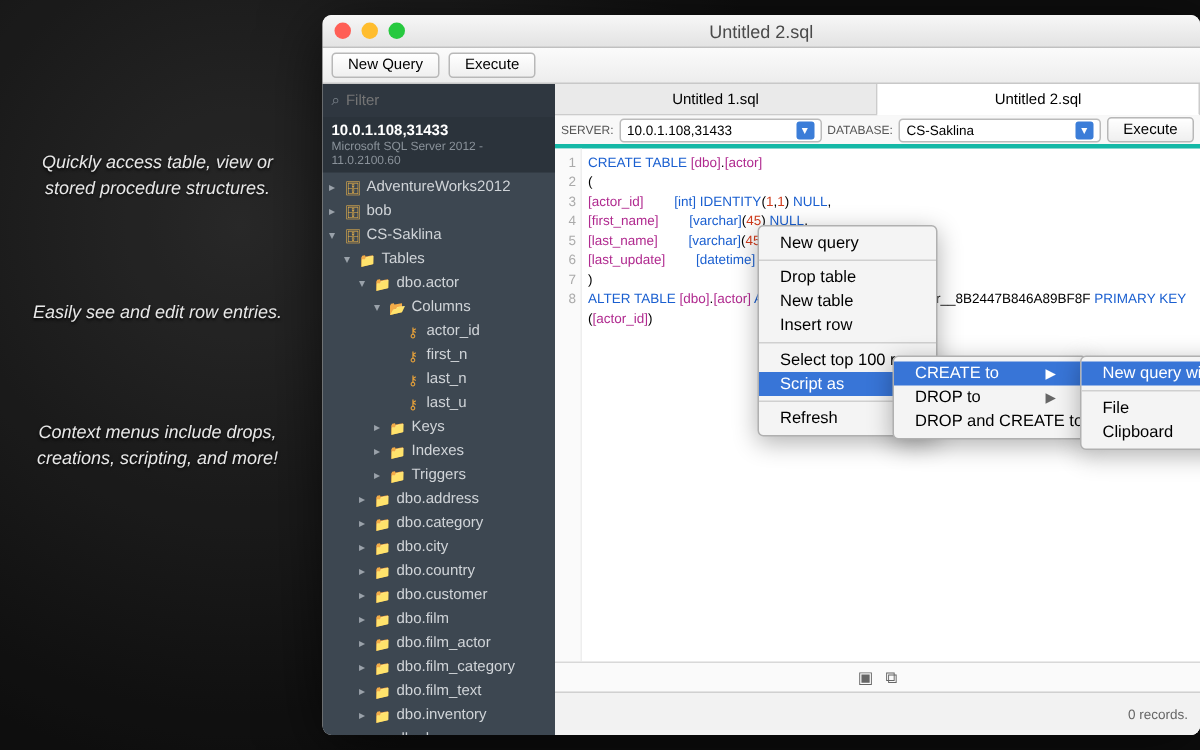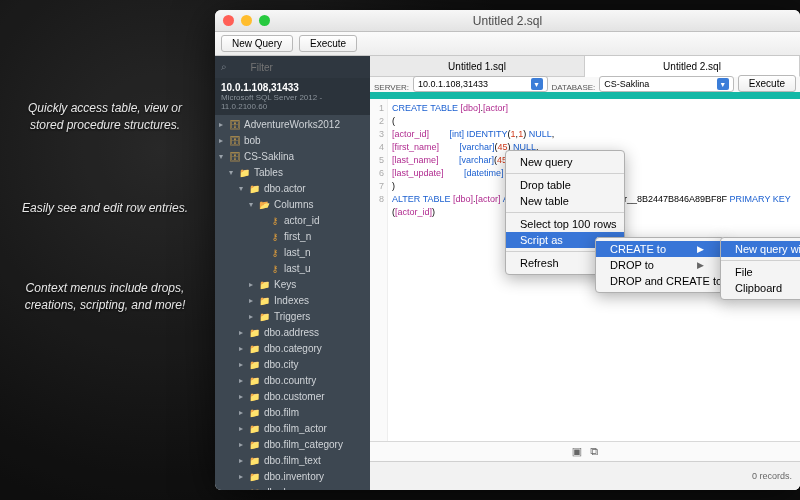--- a/index.html
+++ b/index.html
@@ -13,35 +13,35 @@
 .titlebar { height: 22px; background: linear-gradient(#f7f7f7, #e3e3e3); border-bottom: 1px solid #c0c0c0; display: flex; align-items: center; position: relative; }
 .tlights { position: absolute; left: 8px; display: flex; gap: 7px; }
 .tl { width: 11px; height: 11px; border-radius: 50%; }
 .tl.red { background: #ff5f56; } .tl.yellow { background: #ffbd2e; } .tl.green { background: #27c93f; }
 .title { flex: 1; text-align: center; font-size: 12px; color: #4a4a4a; }
 .toolbar { height: 24px; background: linear-gradient(#fbfbfb, #ededed); border-bottom: 1px solid #c8c8c8; display: flex; align-items: center; padding: 0 6px; gap: 6px; }
 .btn { font-size: 10px; padding: 2px 10px; background: linear-gradient(#fff,#efefef); border: 1px solid #b8b8b8; border-radius: 3px; cursor: pointer; }
 .body { flex: 1; display: flex; min-height: 0; }
 .sidebar { width: 155px; background: #3d4751; color: #d0d4d8; font-size: 10px; overflow: hidden; display: flex; flex-direction: column; }
 .search { height: 22px; background: #2f3740; display: flex; align-items: center; padding: 0 6px; gap: 4px; color: #7a828a; }
-.search input { flex: 1; background: transparent; border: none; color: #d0d4d8; font-size: 10px; outline: none; margin-left: 20px; }
+.search input { flex: 1; background: transparent; border: none; color: #d0d4d8; font-size: 10px; outline: none; }
 .serverhdr { background: #2b333b; padding: 4px 6px; }
 .serverhdr .line1 { font-size: 10px; font-weight: bold; color: #fff; }
 .serverhdr .line2 { font-size: 8px; color: #8a929a; }
 .tree { flex: 1; overflow-y: auto; padding: 2px 0; }
 .tree::-webkit-scrollbar { width: 8px; } .tree::-webkit-scrollbar-thumb { background: #5a6470; border-radius: 4px; }
 .node { display: flex; align-items: center; padding: 1px 4px; white-space: nowrap; cursor: default; line-height: 14px; }
 .node .arr { width: 10px; font-size: 8px; color: #9aa2aa; }
 .node .ico { width: 12px; margin-right: 3px; text-align: center; font-size: 9px; }
 .db-ico { color: #f2b84b; } .fold-ico { color: #6fa8d8; } .col-ico { color: #e8a23a; }
 .main { flex: 1; background: #fff; display: flex; flex-direction: column; min-width: 0; }
 .tabs { height: 21px; display: flex; background: #e5e5e5; border-bottom: 1px solid #ccc; font-size: 10px; }
 .tab { flex: 1; display: flex; align-items: center; justify-content: center; border-right: 1px solid #ccc; background: #eaeaea; cursor: pointer; }
 .tab.active { background: #fff; border-bottom: 1px solid #fff; margin-bottom: -1px; }
-.connbar { height: 22px; background: #f8f8f8; border-bottom: 7px solid #14b8a6; display: flex; align-items: flex-end; font-size: 9px; padding: 0 4px; gap: 4px; }
+.connbar { height: 22px; background: #f8f8f8; border-bottom: 3px solid #14b8a6; display: flex; align-items: center; font-size: 9px; padding: 0 4px; gap: 4px; }
 .connbar label { color: #555; font-size: 8px; }
 .connbar .select { background: #fff; border: 1px solid #bbb; border-radius: 3px; padding: 1px 4px; flex: 1; display: flex; align-items: center; justify-content: space-between; font-size: 9px; }
 .connbar .select .chev { width: 12px; height: 12px; background: #3b7dd8; border-radius: 2px; color: #fff; font-size: 8px; display: flex; align-items: center; justify-content: center; }
 .editor { flex: 1; display: flex; font-family: Menlo, monospace; font-size: 9px; overflow: hidden; }
 .gutter { width: 18px; background: #fafafa; color: #aaa; text-align: right; padding: 3px 3px 0 0; border-right: 1px solid #eee; line-height: 13px; }
 .code { flex: 1; padding: 3px 4px; line-height: 13px; }
 .kw { color: #1a5fd0; } .id { color: #b02a8f; } .ty { color: #1a5fd0; padding-left: 18px; } .nu { color: #d03a1a; }
 .statusbar { height: 18px; background: #f2f2f2; border-top: 1px solid #d0d0d0; display: flex; align-items: center; justify-content: flex-end; font-size: 9px; color: #666; padding: 14px 8px; }
 .bottomicons { height: 20px; border-top: 1px solid #d8d8d8; background: #fafafa; display: flex; align-items: center; justify-content: center; gap: 8px; color: #666; font-size: 11px; }
 .ctxmenu { position: absolute; background: #f4f4f4; border: 1px solid #b0b0b0; border-radius: 4px; box-shadow: 0 4px 16px rgba(0,0,0,0.3); font-size: 11px; padding: 3px 0; }
@@ -262,20 +262,23 @@
     <div class="mi">
       <span>New query</span>
     </div>
     <div class="sep"></div>
     <div class="mi">
       <span>Drop table</span>
     </div>
     <div class="mi">
       <span>New table</span>
     </div>
+    <div class="mi">
+      <span>Insert row</span>
+    </div>
     <div class="sep"></div>
     <div class="mi">
       <span>Select top 100 rows</span>
     </div>
     <div class="mi hl">
       <span>Script as</span>
       <span class="sub">▶</span>
     </div>
     <div class="sep"></div>
     <div class="mi">

